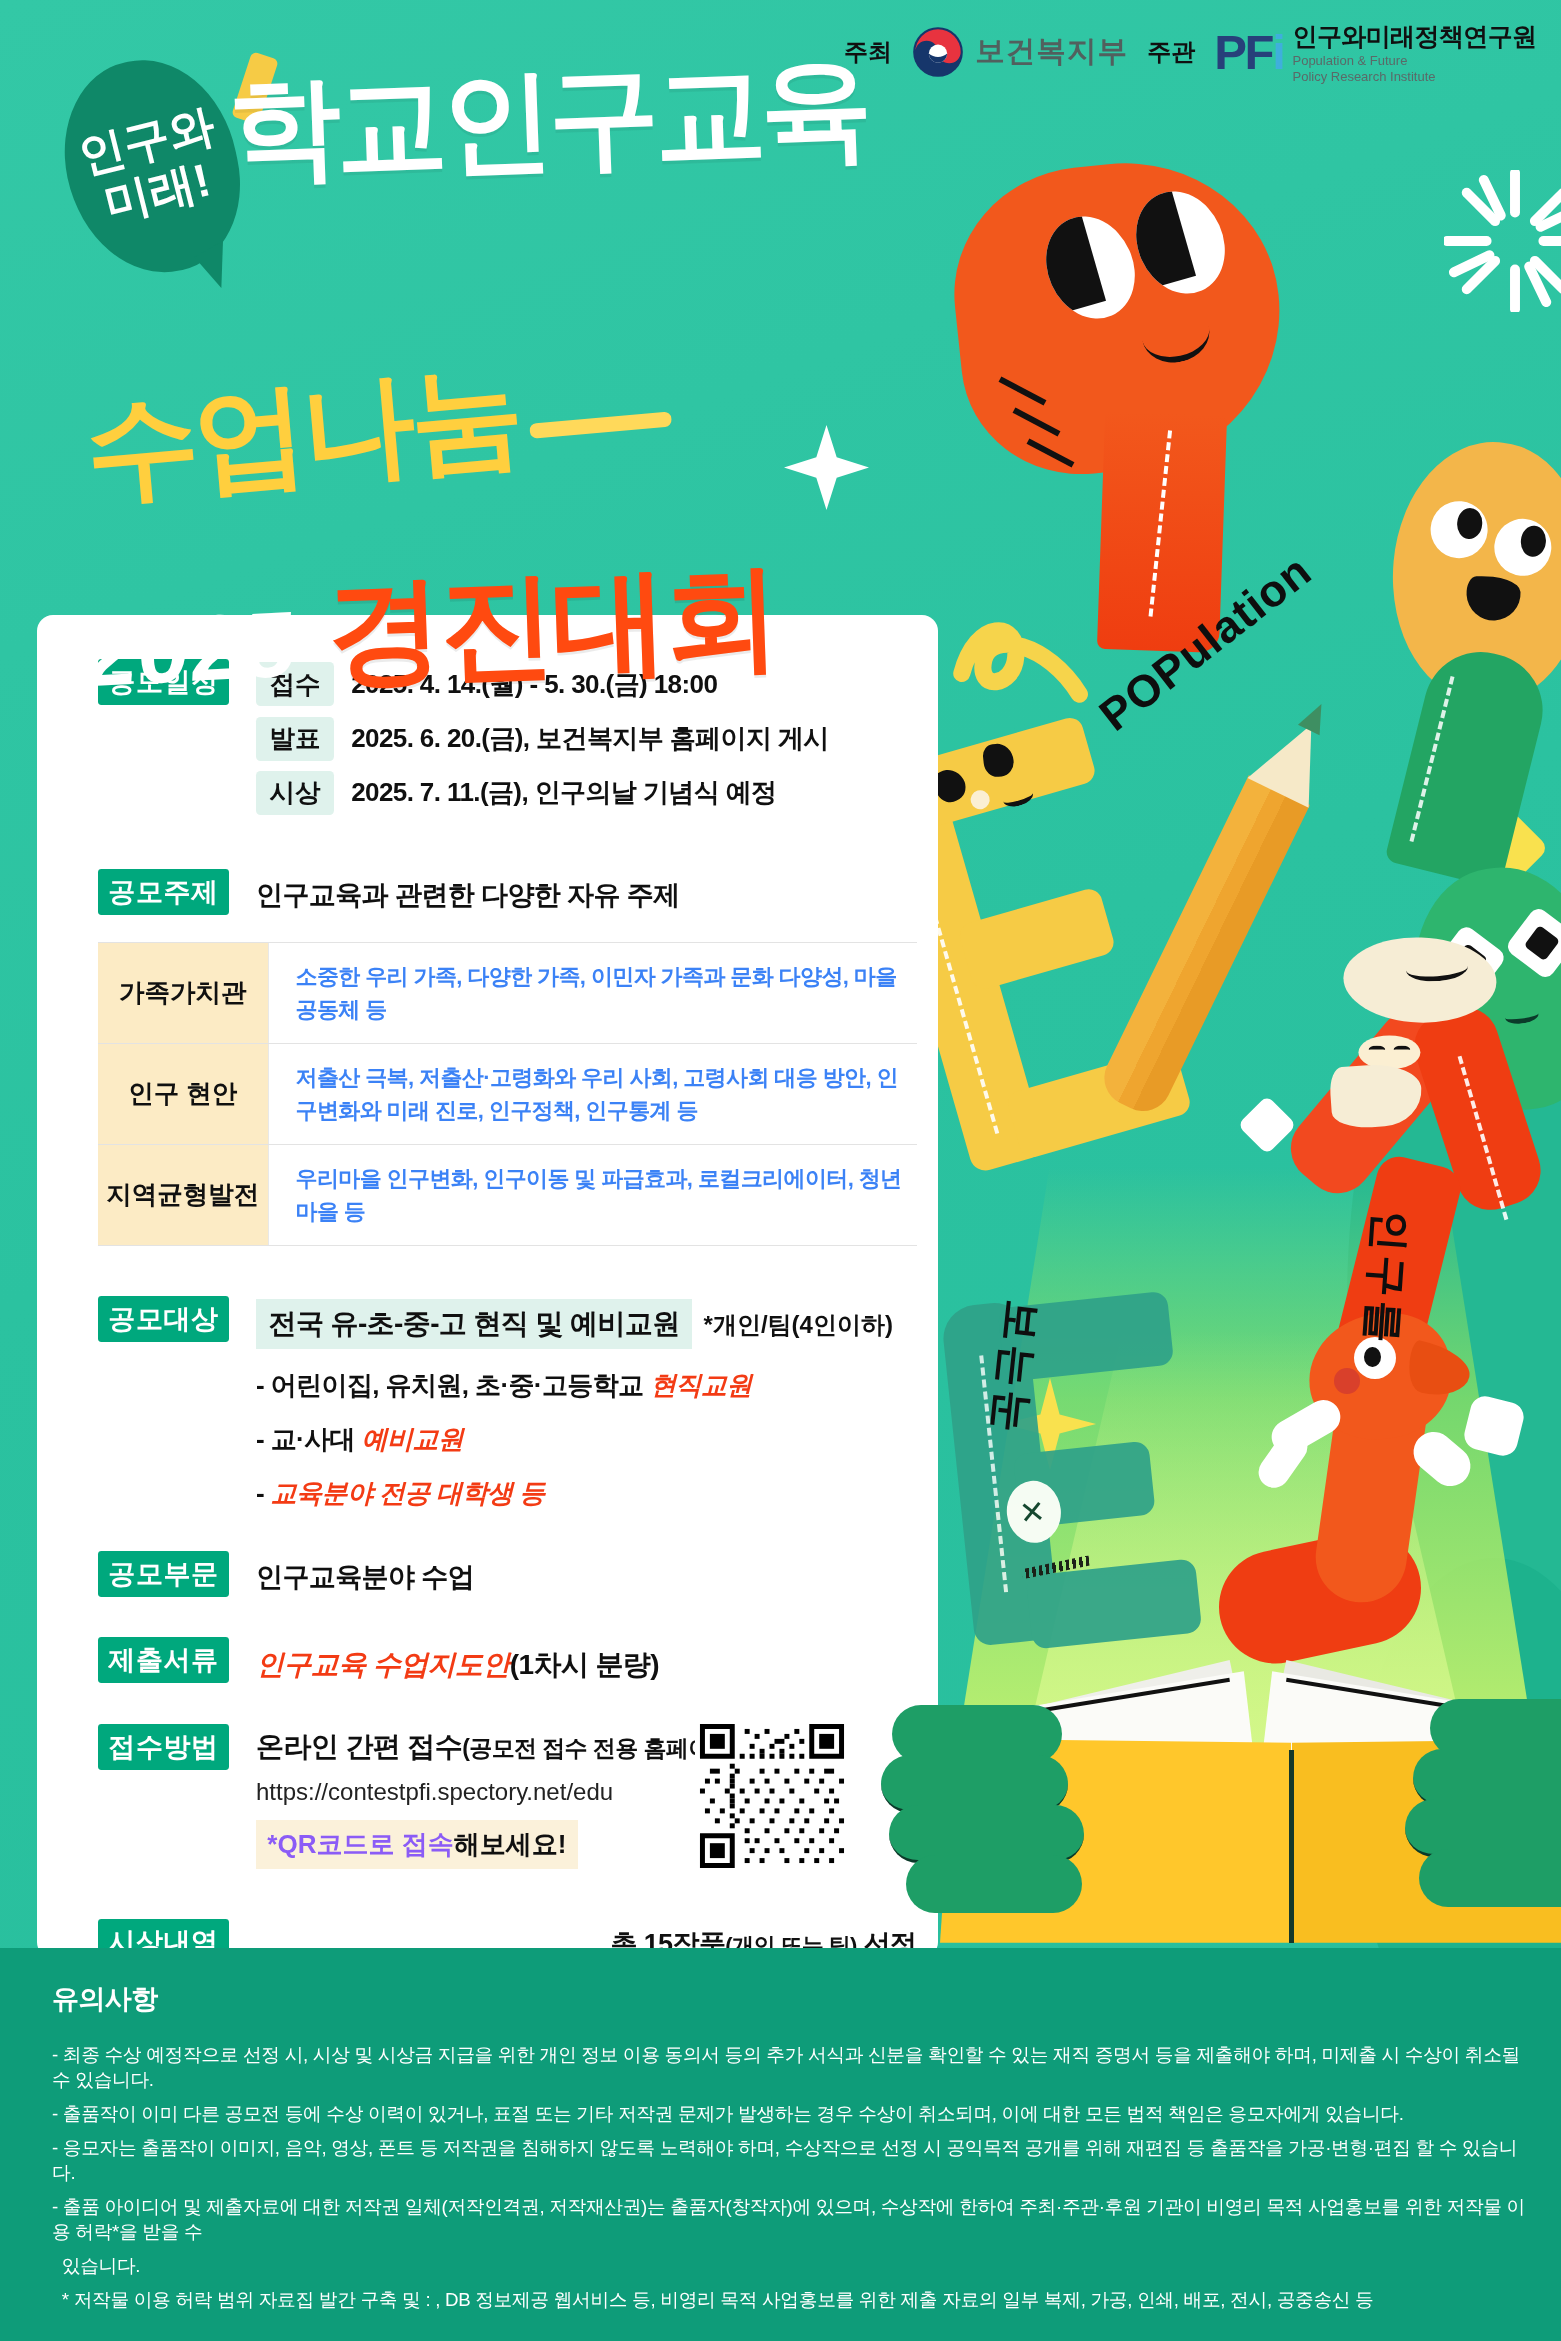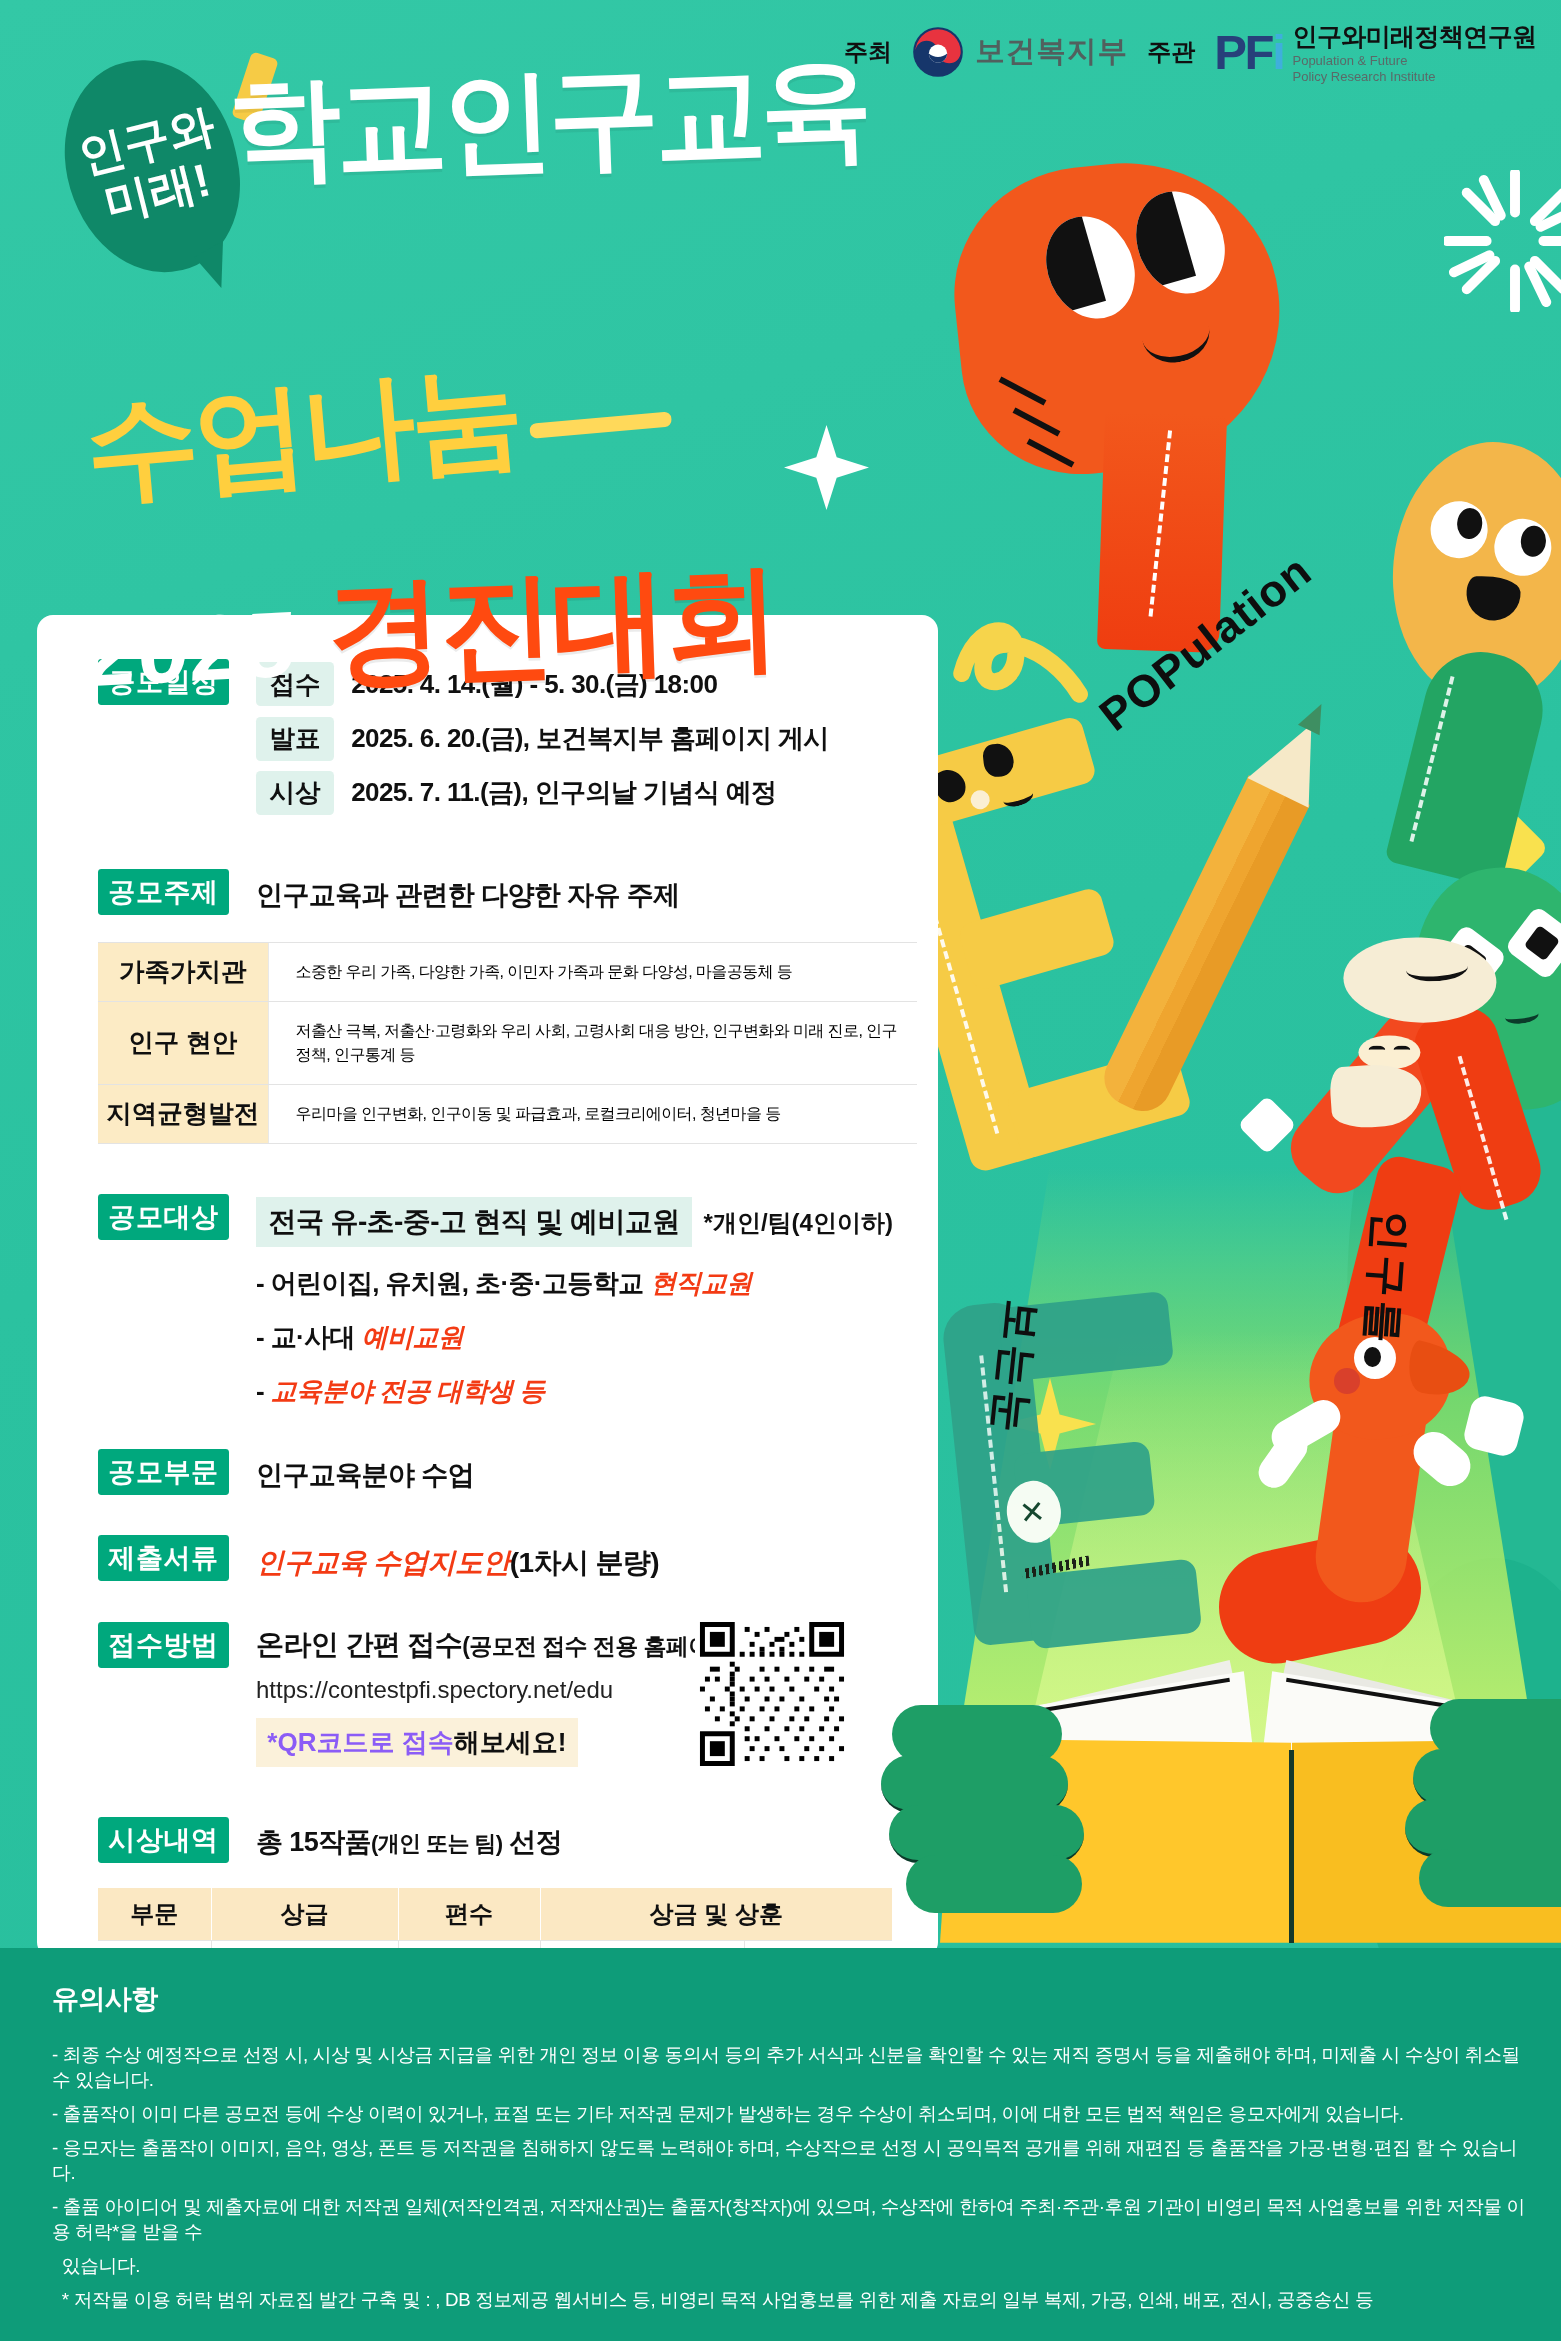--- a/index.html
+++ b/index.html
@@ -186,21 +186,21 @@
 
   .sched-row { display:flex; gap:17px; align-items:center; margin-bottom:10.2px; }
   .sched-label { background:#DFF2EC; color:#101010; font-weight:800; font-size:25.5px; padding:4.5px 13.6px; border-radius:4.5px; }
   .sched-text { font-size:26px; font-weight:700; color:#101010; letter-spacing:-0.6px; }
 
   .headline { font-size:27px; font-weight:800; color:#101010; letter-spacing:-0.6px; padding-top:8px; }
 
   .topic-table { width:100%; border-collapse:collapse; margin-top:27px; }
   .topic-table td { border-top:1.1px solid #E3E3E3; border-bottom:1.1px solid #E3E3E3; }
   .topic-label { width:170px; background:#FCEBC5; text-align:center; font-size:25.5px; font-weight:800; color:#101010; }
-  .topic-desc { padding:17px 5.7px 17px 27px; font-size:16px; color:#000000; line-height:1.5; border-left:1.1px solid #E8E8E8; letter-spacing:-0.6px; }
+  .topic-desc { padding:17px 5.7px 17px 27px; font-size:22px; color:#3b82f6; line-height:1.5; border-left:1.1px solid #E8E8E8; letter-spacing:-0.6px;font-weight:bold; }
 
   .mint-hl { background:#DFF2EC; padding:5.7px 12.5px; font-weight:800; font-size:28px; color:#101010; display:inline-block; letter-spacing:-0.6px; }
   .target-note { font-size:24px; font-weight:700; color:#101010; margin-left:9px; }
   .bullet { font-size:26px; font-weight:800; color:#101010; margin-top:19px; letter-spacing:-0.6px; }
   .red { color:#F33B14;font-style:italic; }
   .teal-text { color:#8b5cf6; }
 
   .doc-main { font-size:28px; font-weight:800; padding-top:5.7px; letter-spacing:-0.6px; color:#101010; }
   .doc-note { margin-top:14.7px; font-size:22.7px; font-weight:800; color:#0C9B7C; letter-spacing:-0.6px; }
 
@@ -216,21 +216,21 @@
   .awards-headline .sub { font-size:22px; }
   .awards-table { width:97%; border-collapse:collapse; margin-top:24px; }
   .awards-table th { background:#FBE8C3; font-size:24px; font-weight:800; color:#101010; padding:10.2px 4.5px; border:1.1px solid #fff; border-bottom:1.1px solid #E5E5E5; }
   .awards-table td { font-size:24px; font-weight:700; color:#101010; text-align:center; padding:11.3px 4.5px; border:1.1px solid #E5E5E5; border-left:none; white-space:pre-line; line-height:1.35; }
   .awards-table td:first-child, .awards-table th:first-child { border-left:none; }
   .awards-table tr td:last-child, .awards-table th:last-child { border-right:none; }
   .awards-table td { border-right:1.1px solid #E5E5E5; }
 
   .contact-org { font-size:28px; font-weight:800; color:#101010; padding-top:5.7px; letter-spacing:-0.6px; }
 
-  .mt70 { margin-top:40px; } .mt78 { margin-top:44px; } .mt88 { margin-top:50px; }
+  .mt70 { margin-top:40px; } .mt78 { margin-top:44px; } .mt88 { margin-top:50px;justify-content:space-between; }
 
   
   .footer { position:absolute; z-index:2; left:0; top:1948px; width:1562px; height:394px; background:#0E9C79; padding:33px 34px 0 52px; }
   .notice-title { font-size:27px; font-weight:800; color:#fff; margin-bottom:26px; letter-spacing:-0.6px; }
   .notice-line { font-size:18.7px; color:#fff; line-height:1.32; margin-bottom:9.6px; white-space:pre-wrap; letter-spacing:-0.3px; }
 </style>
 </head>
 <body>
 
 <div class="poster">

